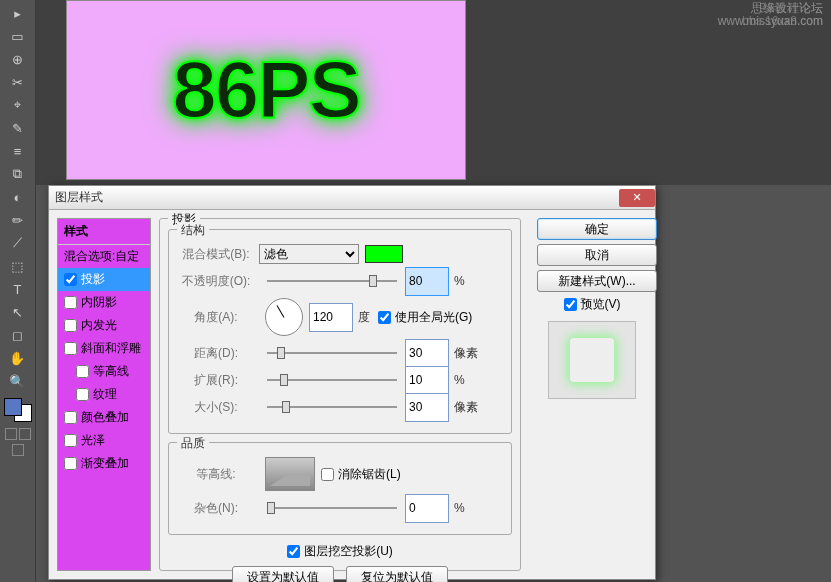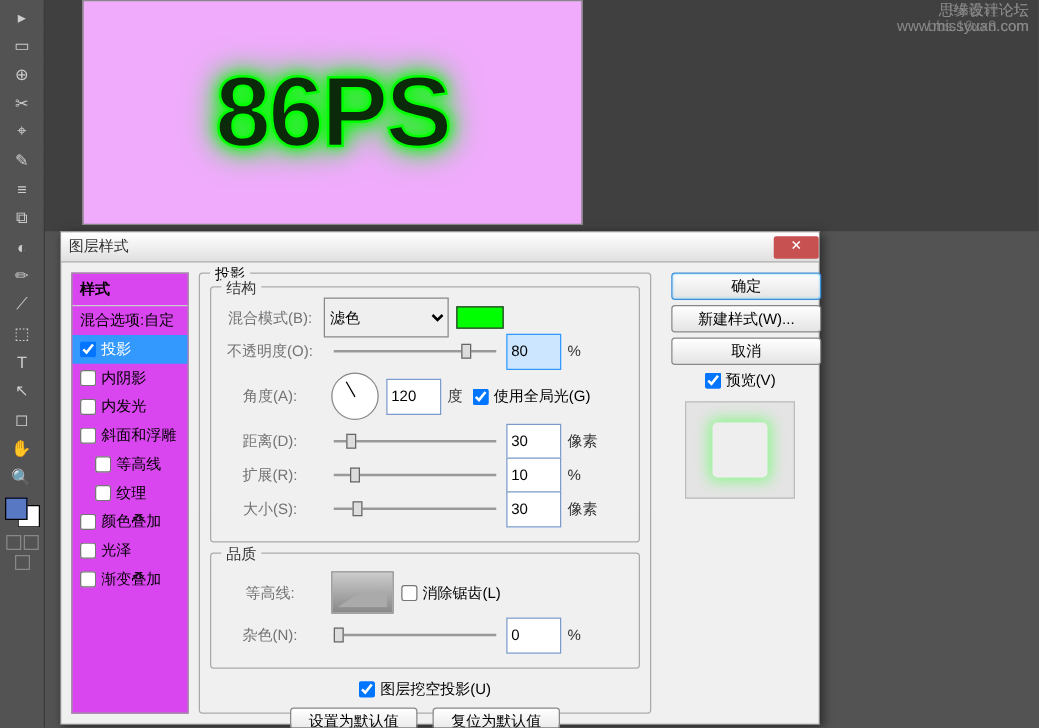--- a/index.html
+++ b/index.html
@@ -24,21 +24,21 @@
 .styles-list .hdr{padding:4px 6px;border-bottom:1px solid #ccc;font-weight:bold}
 .styles-list .item{padding:3px 6px;display:flex;align-items:center;gap:4px;cursor:pointer}
 .styles-list .item.selected{background:#3399ff;color:#fff}
 .styles-list .item input{margin:0}
 .styles-list .sub{padding-left:18px}
 .settings-panel{flex:1;padding:0 8px;position:relative}
 .fieldset{border:1px solid #aaa;border-radius:3px;padding:8px 10px 10px;margin-bottom:8px;position:relative}
 .fieldset .legend{position:absolute;top:-8px;left:8px;background:#f0f0f0;padding:0 4px;color:#333}
 .row{display:flex;align-items:center;margin:5px 0;height:22px}
 .row label{width:74px;text-align:center;margin-right:6px;color:#737373}
-.row select{width:100px;height:32px;border:1px solid #888}
+.row select{width:100px;height:20px;border:1px solid #888}
 .row .color-swatch{width:38px;height:18px;background:#00ff00;border:1px solid #333;margin-left:6px;cursor:pointer}
 .row input[type=text]{width:44px;height:29px;border:1px solid #7a9ac9;text-align:left;padding:0 3px}
 .row input.hl{background:#cde6ff;border:1px solid #3399ff}
 .row .unit{margin-left:5px;color:#333}
 .slider{width:130px;height:16px;position:relative;margin:0 8px}
 .slider .track{position:absolute;top:7px;left:0;right:0;height:2px;background:#999}
 .slider .thumb{position:absolute;top:2px;width:8px;height:12px;background:#ddd;border:1px solid #666;left:25px}
 .angle-ctrl{width:38px;height:38px;border:1px solid #888;border-radius:50%;background:#fff;position:relative;margin:0 6px}
 .angle-ctrl .hand{position:absolute;left:50%;top:50%;width:14px;height:1px;background:#000;transform-origin:left;transform:rotate(-120deg)}
 .contour{width:50px;height:34px;border:1px solid #888;background:linear-gradient(to top,#888 0%,#ccc 100%);margin:0 6px;cursor:pointer;position:relative}
@@ -236,22 +236,22 @@
           </div>
         <div class="btn-row">
           <button class="btn">设置为默认值</button>
           <button class="btn">复位为默认值</button>
         </div>
       </div>
     </div>
 
     <div class="right-panel">
       <button class="btn primary">确定</button>
+      <button class="btn">取消</button>
       <button class="btn">新建样式(W)...</button>
-      <button class="btn">取消</button>
       <div class="preview-chk chk" style="justify-content:center">
           <input type="checkbox" checked="" style="">
           <span>预览(V)</span>
         </div>
       <div class="preview-box">
           <div class="sq"></div>
         </div>
     </div>
   </div>
 </div>

